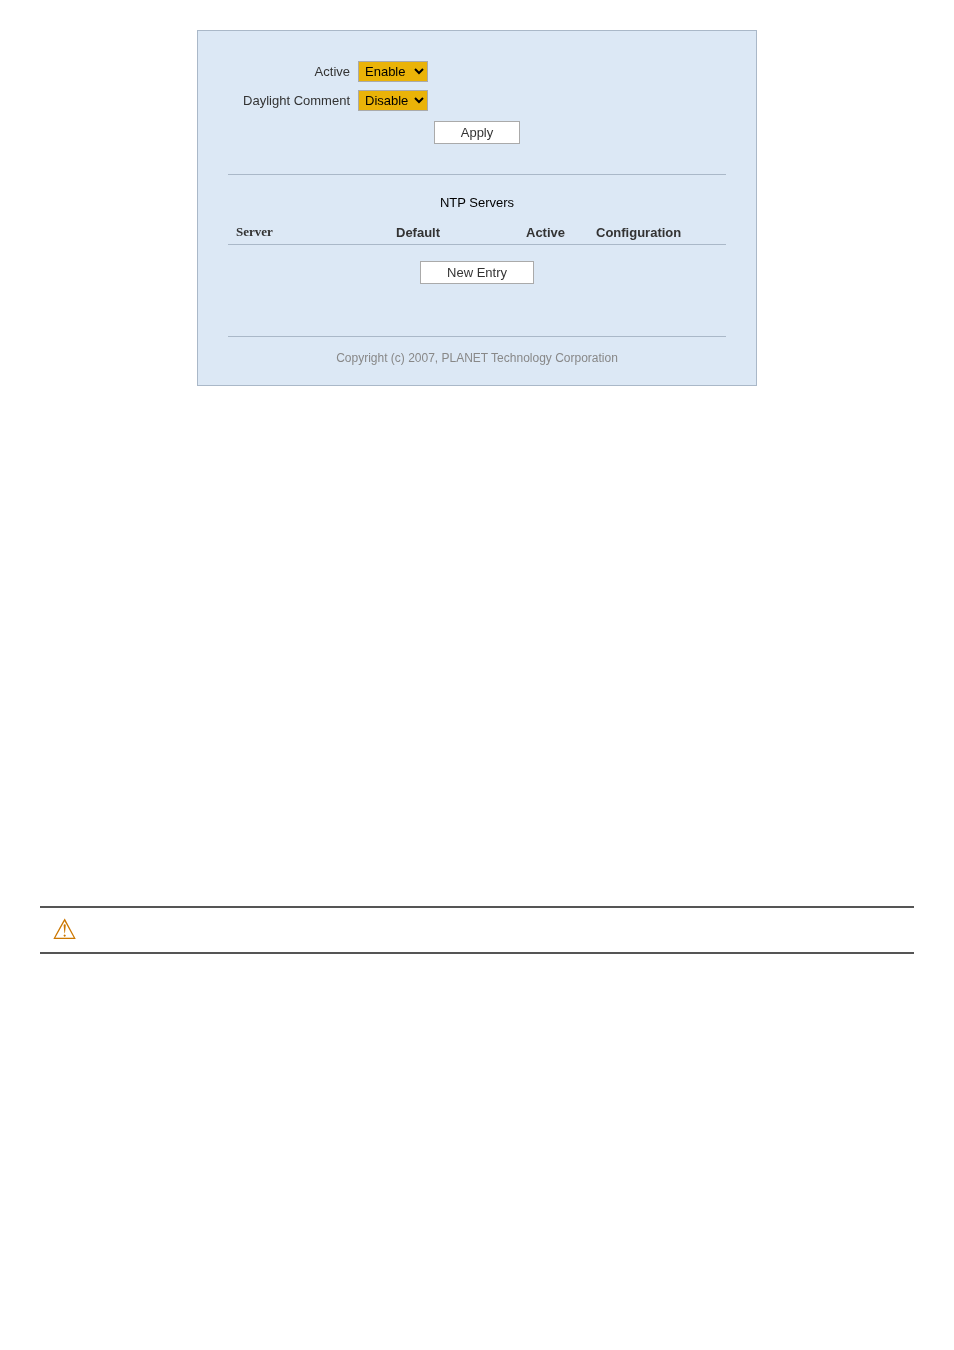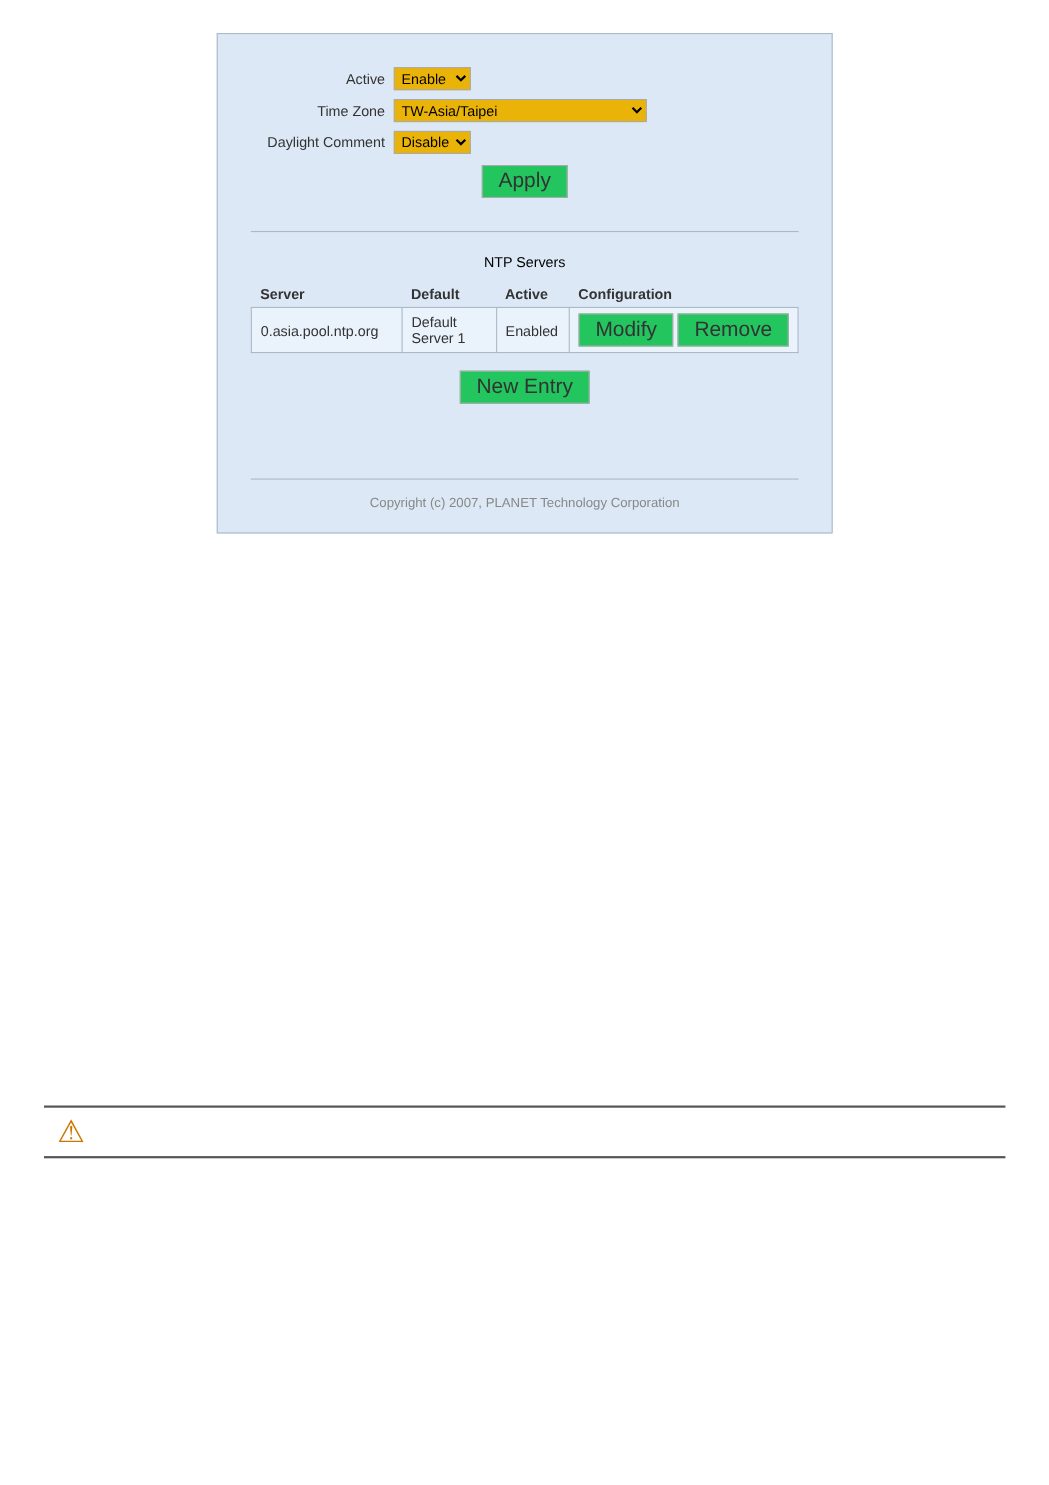--- a/index.html
+++ b/index.html
@@ -55,24 +55,24 @@
       cursor: pointer;
     }
 
     .apply-row {
       display: flex;
       justify-content: center;
       margin-top: 10px;
     }
 
     button {
-      font-size: 19px;
-      background: #22c55e;
+      font-size: 13px;
+      background: #ffffff;
       border: 1px solid #aaa;
-      padding: 3px 14px;
+      padding: 3px 26px;
       cursor: pointer;
       color: #333;
     }
 
     
     .section-divider {
       border: none;
       border-top: 1px solid #aab8c8;
       margin: 10px 0;
     }
@@ -118,21 +118,21 @@
     .new-entry-row {
       display: flex;
       justify-content: center;
       margin-top: 16px;
       margin-bottom: 26px;
     }
 
     
     .footer-section {
       border-top: 1px solid #aab8c8;
-      margin-top: 32px;
+      margin-top: 16px;
       padding-top: 14px;
       text-align: center;
       color: #888;
       font-size: 12px;
     }
 
     
     .warning-area {
       margin-top: 520px;
       border-top: 2px solid #555;
@@ -143,21 +143,21 @@
       gap: 12px;
     }
 
     .warning-icon {
       font-size: 28px;
       color: #cc7700;
       line-height: 1;
     }
 
     
-    .ntp-table thead th:nth-child(1) { width: 160px; }
+    .ntp-table thead th:nth-child(1) { width: 160px; font-family: Liberation Serif, serif; }
     .ntp-table thead th:nth-child(2) { width: 130px; }
     .ntp-table thead th:nth-child(3) { width: 70px; }
     .ntp-table thead th:nth-child(4) { width: auto; }
   </style>
 </head>
 <body>
 
 <div class="page-wrapper">
   <div class="main-panel">
 
@@ -166,28 +166,20 @@
       <div class="form-row">
         <div class="form-label">Active</div>
         <div class="form-control">
           <select>
             <option>Enable</option>
             <option>Disable</option>
           </select>
         </div>
       </div>
 
-      <div class="form-row">
-        <div class="form-label">Time Zone</div>
-        <div class="form-control">
-          <select style="width:230px;">
-            <option>TW-Asia/Taipei</option>
-          </select>
-        </div>
-      </div>
 
       <div class="form-row">
         <div class="form-label">Daylight Comment</div>
         <div class="form-control">
           <select>
             <option>Disable</option>
             <option>Enable</option>
           </select>
         </div>
       </div>
@@ -206,26 +198,20 @@
         <thead>
           <tr>
             <th>Server</th>
             <th>Default</th>
             <th>Active</th>
             <th>Configuration</th>
           </tr>
         </thead>
         <tbody id="ntp-tbody">
 
-        <tr class="data-row">
-              <td>0.asia.pool.ntp.org</td>
-              <td>Default Server 1</td>
-              <td>Enabled</td>
-              <td style="white-space: nowrap;"><button style="margin-right: 4px;">Modify</button><button>Remove</button></td>
-            </tr>
           </tbody>
       </table>
 
       <div class="new-entry-row">
         <button>New Entry</button>
       </div>
     </div>
 
     <div class="footer-section">
       <span>Copyright (c) 2007, PLANET Technology Corporation</span>

